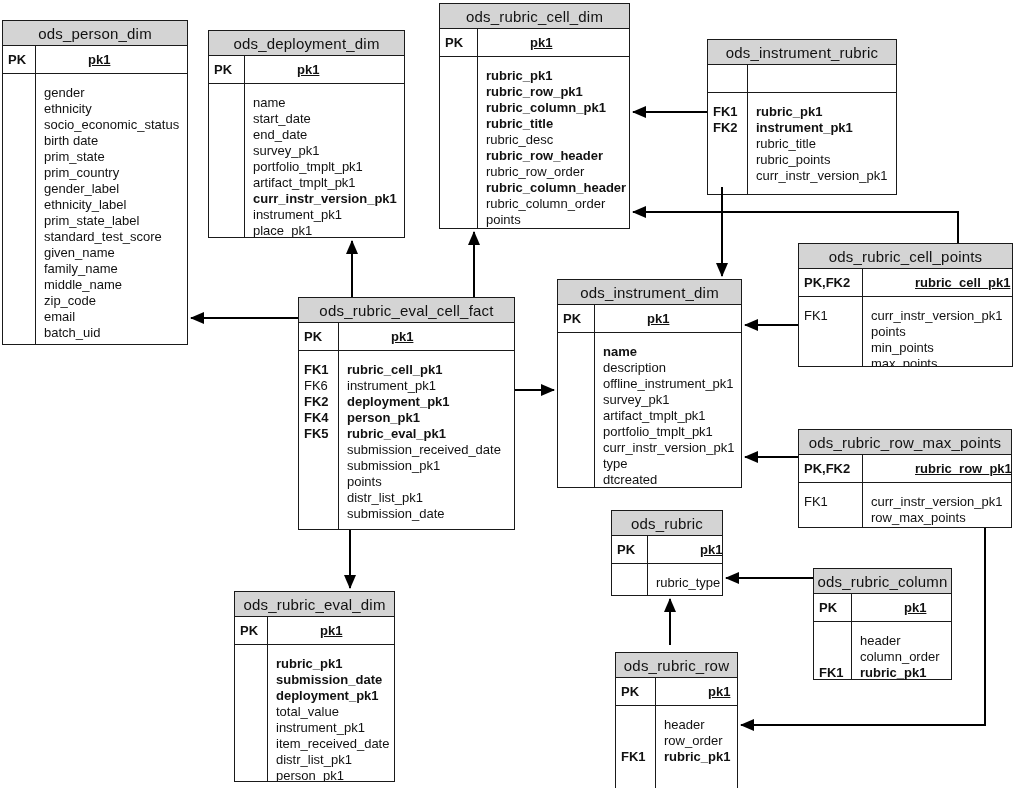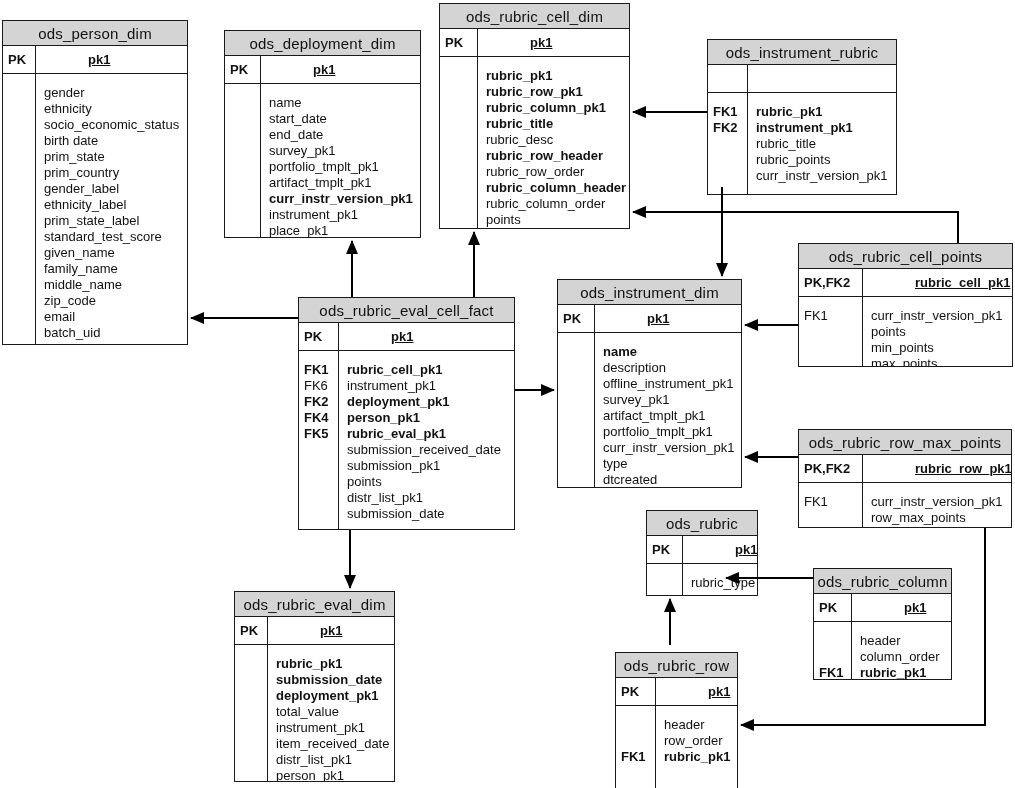--- a/index.html
+++ b/index.html
@@ -84,21 +84,21 @@
           <div class="fline">given_name</div>
           <div class="fline">family_name</div>
           <div class="fline">middle_name</div>
           <div class="fline">zip_code</div>
           <div class="fline">email</div>
           <div class="fline">batch_uid</div>
         </div>
     </div>
   </div>
 
-  <div class="entity" style="left:208px;top:30px;width:197px;height:208px;margin-left:16px;--lc:36px;">
+  <div class="entity" style="left:208px;top:30px;width:197px;height:208px;--lc:36px;">
     <div class="e-title">ods_deployment_dim</div>
     <div class="e-keys">
         <div class="k-label">PK</div>
         <div class="k-field">pk1</div>
       </div>
     <div class="e-fields">
       <div class="f-left">
           <div class="fline">&nbsp;</div>
           <div class="fline">&nbsp;</div>
           <div class="fline">&nbsp;</div>
@@ -280,21 +280,21 @@
           <div class="fline regular">FK1</div>
           <div class="fline">&nbsp;</div>
         </div>
       <div class="f-right">
           <div class="fline">curr_instr_version_pk1</div>
           <div class="fline">row_max_points</div>
         </div>
     </div>
   </div>
 
-  <div class="entity" style="left:611px;top:510px;width:112px;height:86px;margin-left:35px;--lc:36px;">
+  <div class="entity" style="left:611px;top:510px;width:112px;height:86px;--lc:36px;">
     <div class="e-title">ods_rubric</div>
     <div class="e-keys">
         <div class="k-label">PK</div>
         <div class="k-field">pk1</div>
       </div>
     <div class="e-fields">
       <div class="f-left">
           <div class="fline">&nbsp;</div>
         </div>
       <div class="f-right">

